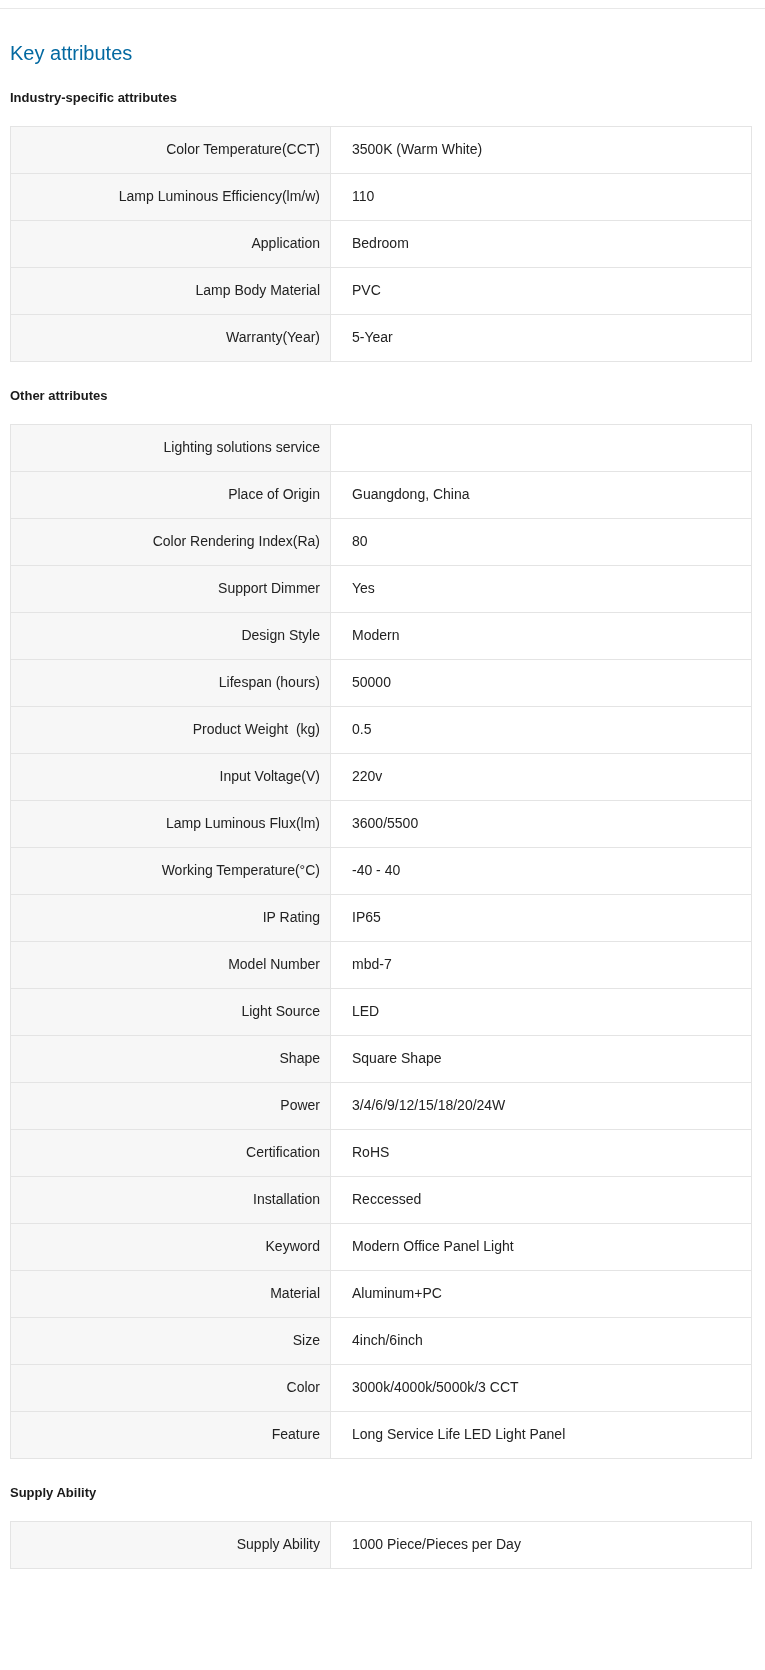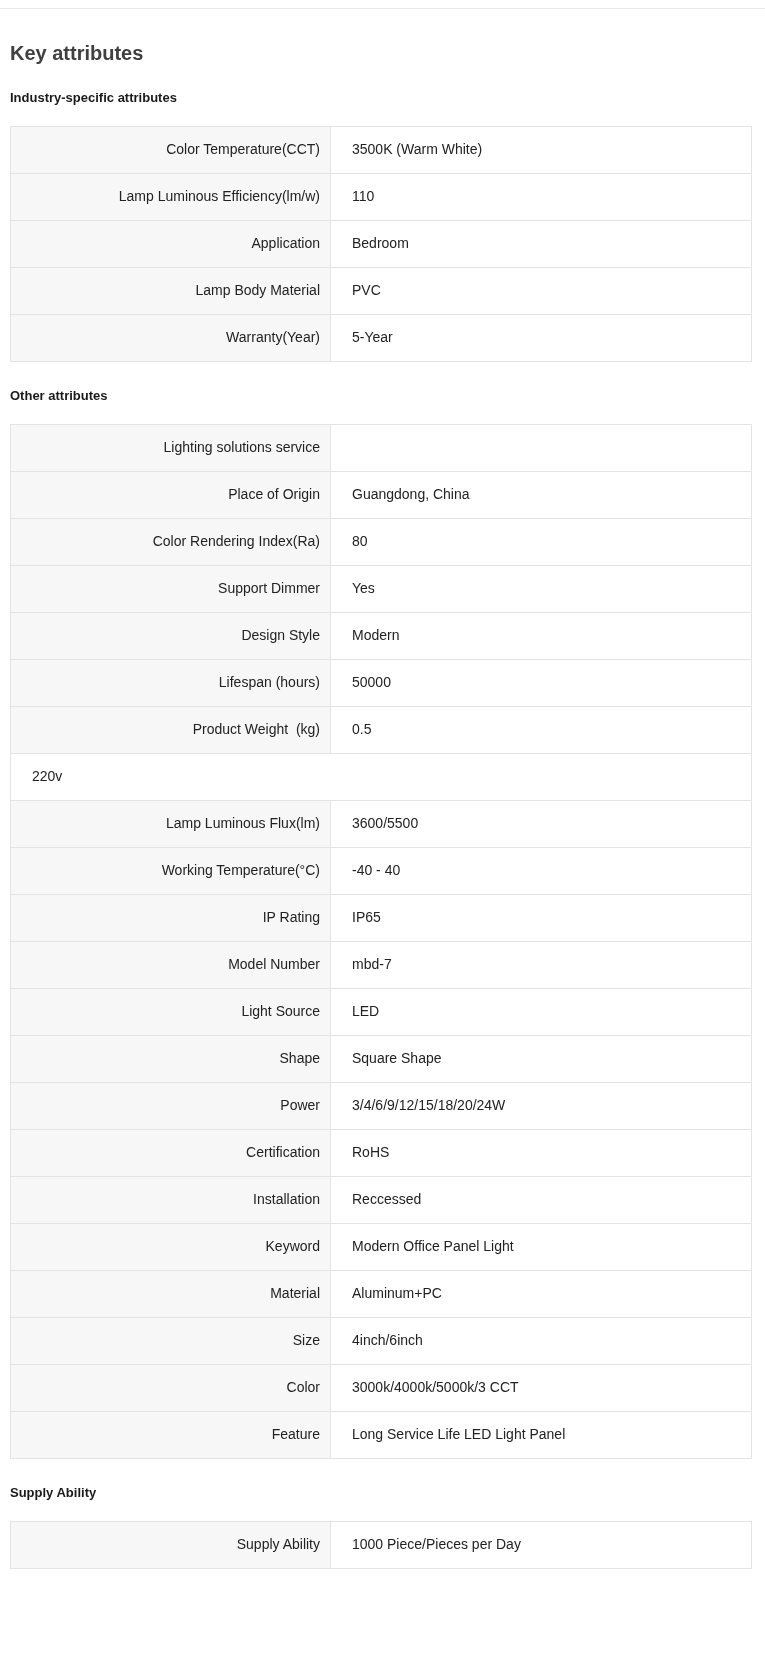--- a/index.html
+++ b/index.html
@@ -16,22 +16,22 @@
     width: 100%;
     height: 0;
   }
 
   .content { padding: 0 13px 0 10px; }
 
   h1.page-title {
     margin-top: 33px;
     font-size: 20px;
     line-height: 22px;
-    font-weight: 700;
-    color: #404040;
+    font-weight: 400;
+    color: #0369a1;
   }
 
   .section-heading {
     margin-top: 26px;
     font-size: 13px;
     line-height: 15px;
     font-weight: 700;
     color: #1a1a1a;
   }
 
@@ -134,20 +134,21 @@
     <div class="cell cell-label">Lifespan (hours)</div>
     <div class="cell cell-value">50000</div>
   </div>
 
   <div class="attr-row">
     <div class="cell cell-label">Product Weight  (kg)</div>
     <div class="cell cell-value">0.5</div>
   </div>
 
   <div class="attr-row">
+    <div class="cell cell-label">Input Voltage(V)</div>
     <div class="cell cell-value">220v</div>
   </div>
 
   <div class="attr-row">
     <div class="cell cell-label">Lamp Luminous Flux(lm)</div>
     <div class="cell cell-value">3600/5500</div>
   </div>
 
   <div class="attr-row">
     <div class="cell cell-label">Working Temperature(°C)</div>

